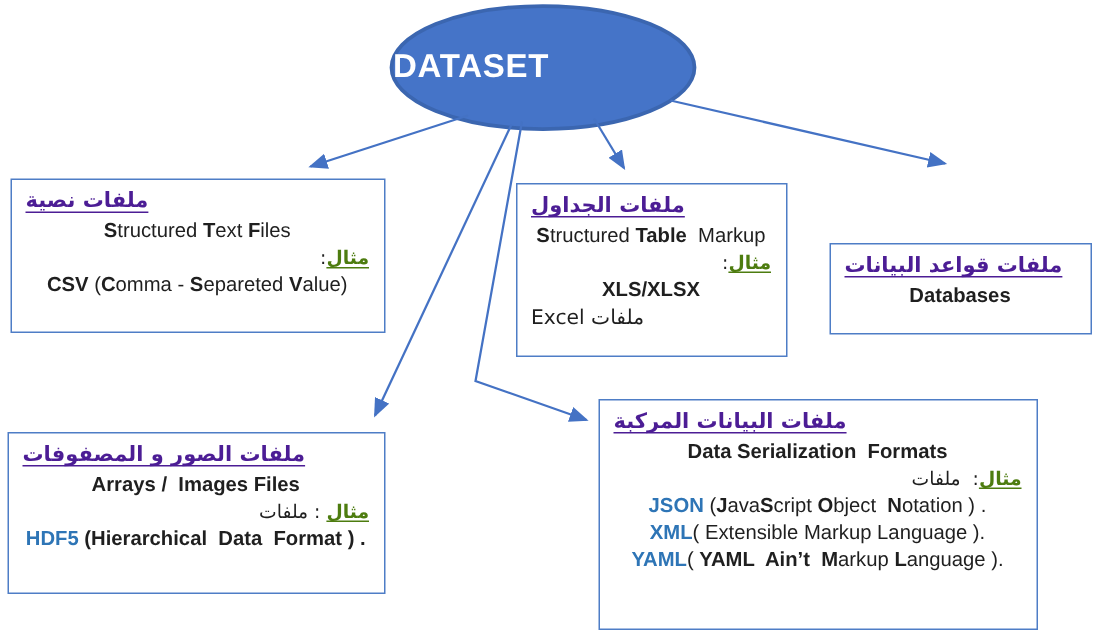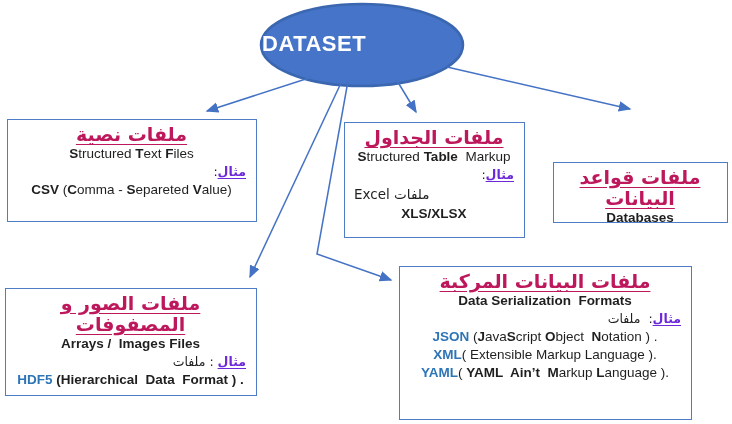--- a/index.html
+++ b/index.html
@@ -9,29 +9,29 @@
   .node-label{position:absolute;left:262px;top:31px;width:200px;text-align:left;
               font-size:22px;font-weight:bold;color:#ffffff;letter-spacing:.5px;}
   .box{position:absolute;background:#fff;border:1.6px solid #4e7dc6;box-sizing:border-box;
        padding:4px 10px 4px 9px;}
   .box1{left:7px;top:119px;width:250px;height:103px;}
   .box2{left:344px;top:122px;width:181px;height:116px;}
   .box3{left:553px;top:122px;width:175px;height:61px;margin-top:40px;}
   .box4{left:5px;top:288px;width:252px;height:108px;}
   .box5{left:399px;top:266px;width:293px;height:154px;}
   .line{font-size:13.5px;line-height:18px;white-space:pre-wrap;text-align:center;}
-  .title{font-family:"DejaVu Sans",sans-serif;font-size:19px;line-height:21px;font-weight:bold;
-         color:#be185d;text-decoration:underline;text-underline-offset:3px;text-align:center;
+  .title{font-family:"DejaVu Sans",sans-serif;font-size:14px;line-height:21px;font-weight:bold;
+         color:#4c1d95;text-decoration:underline;text-underline-offset:3px;text-align:left;
          direction:rtl;}
   .seg{white-space:pre-wrap;}
   .b{font-weight:bold;}
   .kw{color:#2e75b6;font-weight:bold;}
   .example{direction:rtl;text-align:right;font-family:"DejaVu Sans",sans-serif;
            font-size:12.5px;line-height:18px;}
-  .example .lbl{color:#6d28d9;font-weight:bold;text-decoration:underline;text-underline-offset:2px;}
+  .example .lbl{color:#4d7c0f;font-weight:bold;text-decoration:underline;text-underline-offset:2px;}
   .rtl-left{direction:rtl;text-align:left;font-family:"DejaVu Sans",sans-serif;}
   .ar{font-family:"DejaVu Sans",sans-serif;}
 </style>
 </head>
 <body>
 
 <div class="canvas">
 
   <svg class="layer" width="732" height="424" viewBox="0 0 732 424">
     <defs>
@@ -55,22 +55,22 @@
     <div class="title">ملفات نصية</div>
     <div class="line"><span class="seg b">S</span><span class="seg">tructured </span><span class="seg b">T</span><span class="seg">ext </span><span class="seg b">F</span><span class="seg">iles</span></div>
     <div class="example"><span class="lbl">مثال</span><span class="seg">:</span></div>
     <div class="line"><span class="seg b">CSV </span><span class="seg">(</span><span class="seg b">C</span><span class="seg">omma - </span><span class="seg b">S</span><span class="seg">epareted </span><span class="seg b">V</span><span class="seg">alue)</span></div>
   </div>
 
   <div class="box box2">
     <div class="title">ملفات الجداول</div>
     <div class="line"><span class="seg b">S</span><span class="seg">tructured </span><span class="seg b">Table</span><span class="seg">  Markup</span></div>
     <div class="example"><span class="lbl">مثال</span><span class="seg">:</span></div>
+    <div class="line b">XLS/XLSX</div>
     <div class="line rtl-left" style="line-height:21px;"><span class="seg ar">ملفات</span><span class="seg"> Excel</span></div>
-    <div class="line b">XLS/XLSX</div>
   </div>
 
   <div class="box box3">
     <div class="title">ملفات قواعد البيانات</div>
     <div class="line b">Databases</div>
   </div>
 
   <div class="box box4">
     <div class="title">ملفات الصور و المصفوفات</div>
     <div class="line b">Arrays /  Images Files</div>

